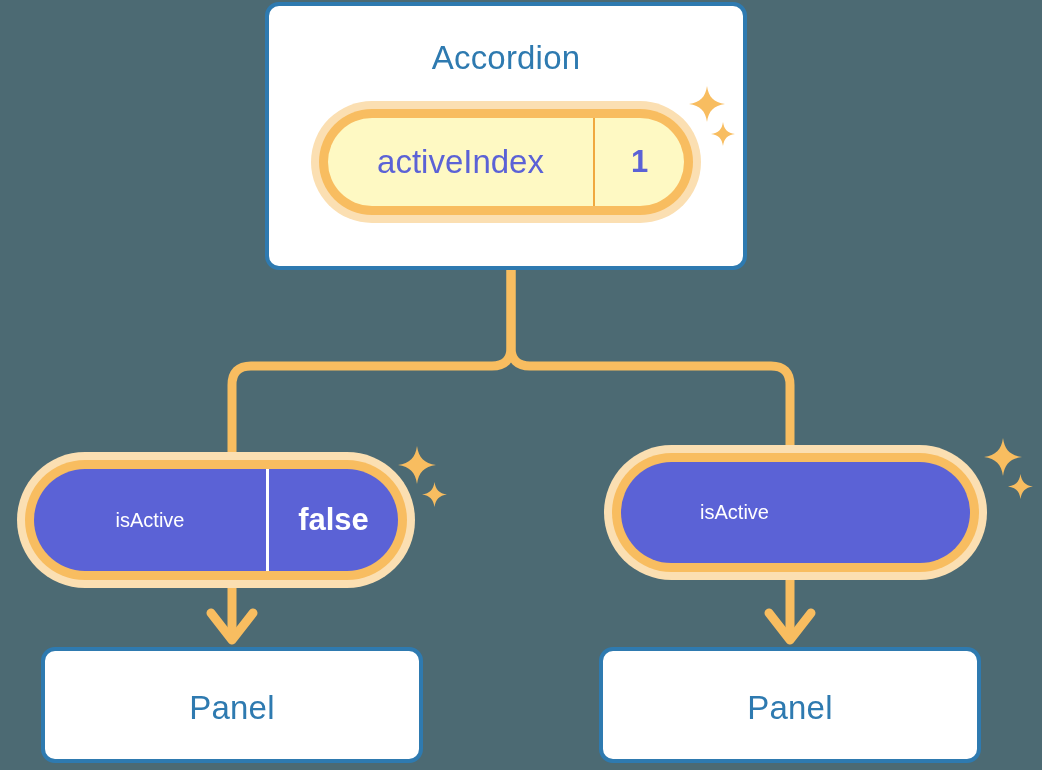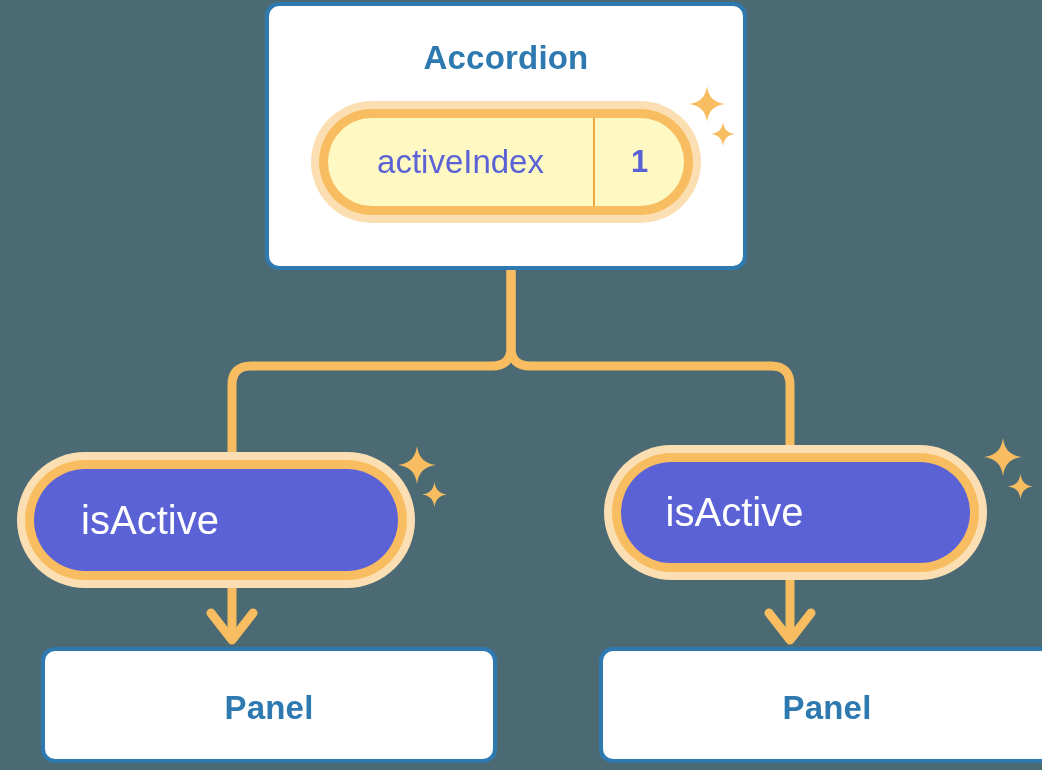--- a/index.html
+++ b/index.html
@@ -34,36 +34,36 @@
     position: absolute;
     background: #ffffff;
     border: 4px solid #2e7ab0;
     border-radius: 14px;
     box-sizing: border-box;
   }
   .card-title {
     text-align: center;
     color: #2e7ab0;
     font-size: 33px;
-    font-weight: 700;
+    font-weight: 400;
     letter-spacing: 0.2px;
   }
 
   #accordion-card {
     left: 265px;
     top: 2px;
     width: 482px;
     height: 268px;
   }
   #accordion-card .card-title {
     margin-top: 33px;
   }
 
   .panel-card {
-    width: 456px;
+    width: 382px;
     height: 116px;
   }
   #panel-left  { left: 41px;  top: 647px; }
   #panel-right { left: 599px; top: 647px; }
   .panel-card .card-title {
     margin-top: 38px;
   }
 
   
   .pill-wrap {
@@ -130,21 +130,21 @@
     font-weight: bold;
     border-left: 2px solid #f0a93f;
   }
 
   
   .pill-state .pill-body {
     background: #5b62d6;
   }
   .pill-state .pill-key {
     color: #ffffff;
-    font-size: 40px;
+    font-size: 20px;
   }
   .pill-state .pill-val {
     color: #ffffff;
     font-size: 31px;
     font-weight: bold;
     border-left: 3px solid #ffffff;
   }
 
   #pill-left {
     left: 17px;
@@ -213,20 +213,21 @@
     <svg width="24" height="24" viewBox="0 0 24 24">
       <path d="M12 0 C13.1 7.5 16.5 10.9 24 12 C16.5 13.1 13.1 16.5 12 24 C10.9 16.5 7.5 13.1 0 12 C7.5 10.9 10.9 7.5 12 0 Z" fill="#f8bd60"></path>
     </svg>
   </div>
 
   <div class="pill-wrap pill-state" id="pill-left">
     <div class="pill-halo"></div>
     <div class="pill-ring"></div>
     <div class="pill-body">
       <div class="pill-key">isActive</div>
+      <div class="pill-val">false</div>
     </div>
   </div>
 
   <div class="sparkle" style="left:398px; top:446px;">
     <svg width="38" height="38" viewBox="0 0 36 36">
       <path d="M18 0 C19.6 11.2 24.8 16.4 36 18 C24.8 19.6 19.6 24.8 18 36 C16.4 24.8 11.2 19.6 0 18 C11.2 16.4 16.4 11.2 18 0 Z" fill="#f8bd60"></path>
     </svg>
   </div>
   <div class="sparkle" style="left:422px; top:482px;">
     <svg width="25" height="25" viewBox="0 0 24 24">

